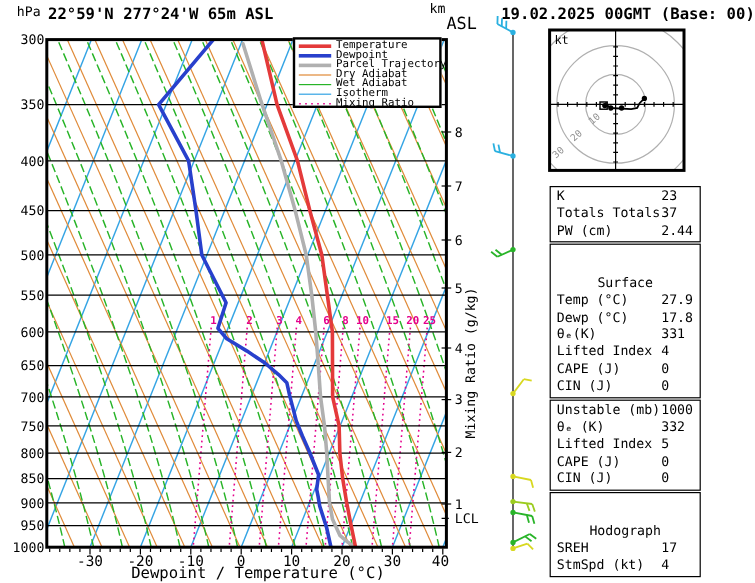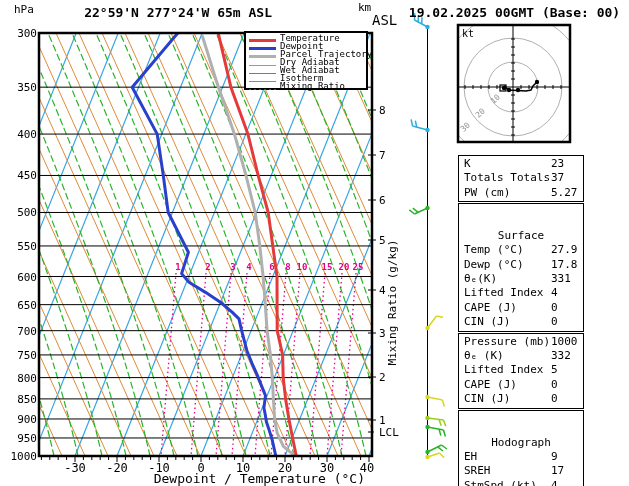--- a/index.html
+++ b/index.html
@@ -1,30 +1,30 @@
 <!DOCTYPE html>
 <html><head>
 <meta charset="utf-8">
 <style>
   html,body{margin:0;padding:0;background:#fff;}
   .canvas{position:relative;width:629px;height:486px;background:#fff;overflow:hidden;
           font-family:"DejaVu Sans Mono","Liberation Mono",monospace;color:#000;}
   .lbl{position:absolute;white-space:nowrap;}
   .hpa{left:14px;top:3px;font-size:11px;}
-  .station-title{left:40px;top:5px;width:232px;text-align:right;font-size:13px;font-weight:bold;}
+  .station-title{left:40px;top:5px;width:232px;text-align:left;font-size:13px;font-weight:bold;}
   .km-unit{left:358px;top:1px;font-size:11px;}
   .asl-unit{left:372px;top:12px;font-size:14px;}
-  .date-title{left:400px;top:5px;width:229px;text-align:center;font-size:13px;font-weight:bold;}
-  .xaxis-title{left:65px;top:471px;width:300px;text-align:right;font-size:13px;}
+  .date-title{left:400px;top:5px;width:229px;text-align:right;font-size:13px;font-weight:bold;}
+  .xaxis-title{left:65px;top:471px;width:300px;text-align:center;font-size:13px;}
   .mix-axis{left:302px;top:296px;width:180px;text-align:center;font-size:11px;transform:rotate(-90deg);}
   .copyright{left:450px;top:469px;font-size:12px;font-weight:bold;}
   svg{position:absolute;left:0;top:0;}
   .legend{position:absolute;left:244px;top:31px;width:124px;height:59px;border:2px solid #000;
           background:#fff;box-sizing:border-box;padding-top:1px;}
-  .legend-row{display:flex;align-items:flex-end;height:8px;}
+  .legend-row{display:flex;align-items:center;height:8px;}
   .legend-swatch{width:27px;margin:0 4px 0 3px;flex:none;}
   .legend-label{font-size:9px;line-height:8px;white-space:nowrap;}
   .panels{position:absolute;left:458px;top:155px;width:126px;}
   .panel{border:1px solid #000;background:#fff;margin-bottom:1px;padding:1px 0;}
   .phead{text-align:center;font-size:11px;line-height:14px;margin-top:24px;}
   .prow{position:relative;font-size:11px;line-height:14.4px;padding-left:5px;}
   .pval{position:absolute;left:92px;top:0;}
 </style>
 </head>
 <body>
@@ -355,39 +355,38 @@
       </div>
       <div class="legend-row">
         <div class="legend-swatch" style="height: 1px; background: repeating-linear-gradient(90deg, rgb(228, 0, 140) 0px, rgb(228, 0, 140) 2px, transparent 2px, transparent 5px);"></div>
         <span class="legend-label">Mixing Ratio</span>
       </div>
     </div>
   <div class="panels" id="panels">
       <div class="panel">
         <div class="prow"><span>K</span><span class="pval">23</span></div>
         <div class="prow"><span>Totals Totals</span><span class="pval">37</span></div>
-        <div class="prow"><span>PW (cm)</span><span class="pval">5.27</span></div>
+        <div class="prow"><span>PW (cm)</span><span class="pval">2.44</span></div>
       </div>
       <div class="panel">
         <div class="phead">Surface</div>
         <div class="prow"><span>Temp (°C)</span><span class="pval">27.9</span></div>
         <div class="prow"><span>Dewp (°C)</span><span class="pval">17.8</span></div>
         <div class="prow"><span>θₑ(K)</span><span class="pval">331</span></div>
         <div class="prow"><span>Lifted Index</span><span class="pval">4</span></div>
         <div class="prow"><span>CAPE (J)</span><span class="pval">0</span></div>
         <div class="prow"><span>CIN (J)</span><span class="pval">0</span></div>
       </div>
       <div class="panel">
-        <div class="prow"><span>Pressure (mb)</span><span class="pval">1000</span></div>
+        <div class="prow"><span>Unstable (mb)</span><span class="pval">1000</span></div>
         <div class="prow"><span>θₑ (K)</span><span class="pval">332</span></div>
         <div class="prow"><span>Lifted Index</span><span class="pval">5</span></div>
         <div class="prow"><span>CAPE (J)</span><span class="pval">0</span></div>
         <div class="prow"><span>CIN (J)</span><span class="pval">0</span></div>
       </div>
       <div class="panel">
         <div class="phead">Hodograph</div>
-        <div class="prow"><span>EH</span><span class="pval">9</span></div>
         <div class="prow"><span>SREH</span><span class="pval">17</span></div>
         <div class="prow"><span>StmSpd (kt)</span><span class="pval">4</span></div>
       </div>
     </div>
 
 </div>
 
 </body></html>

